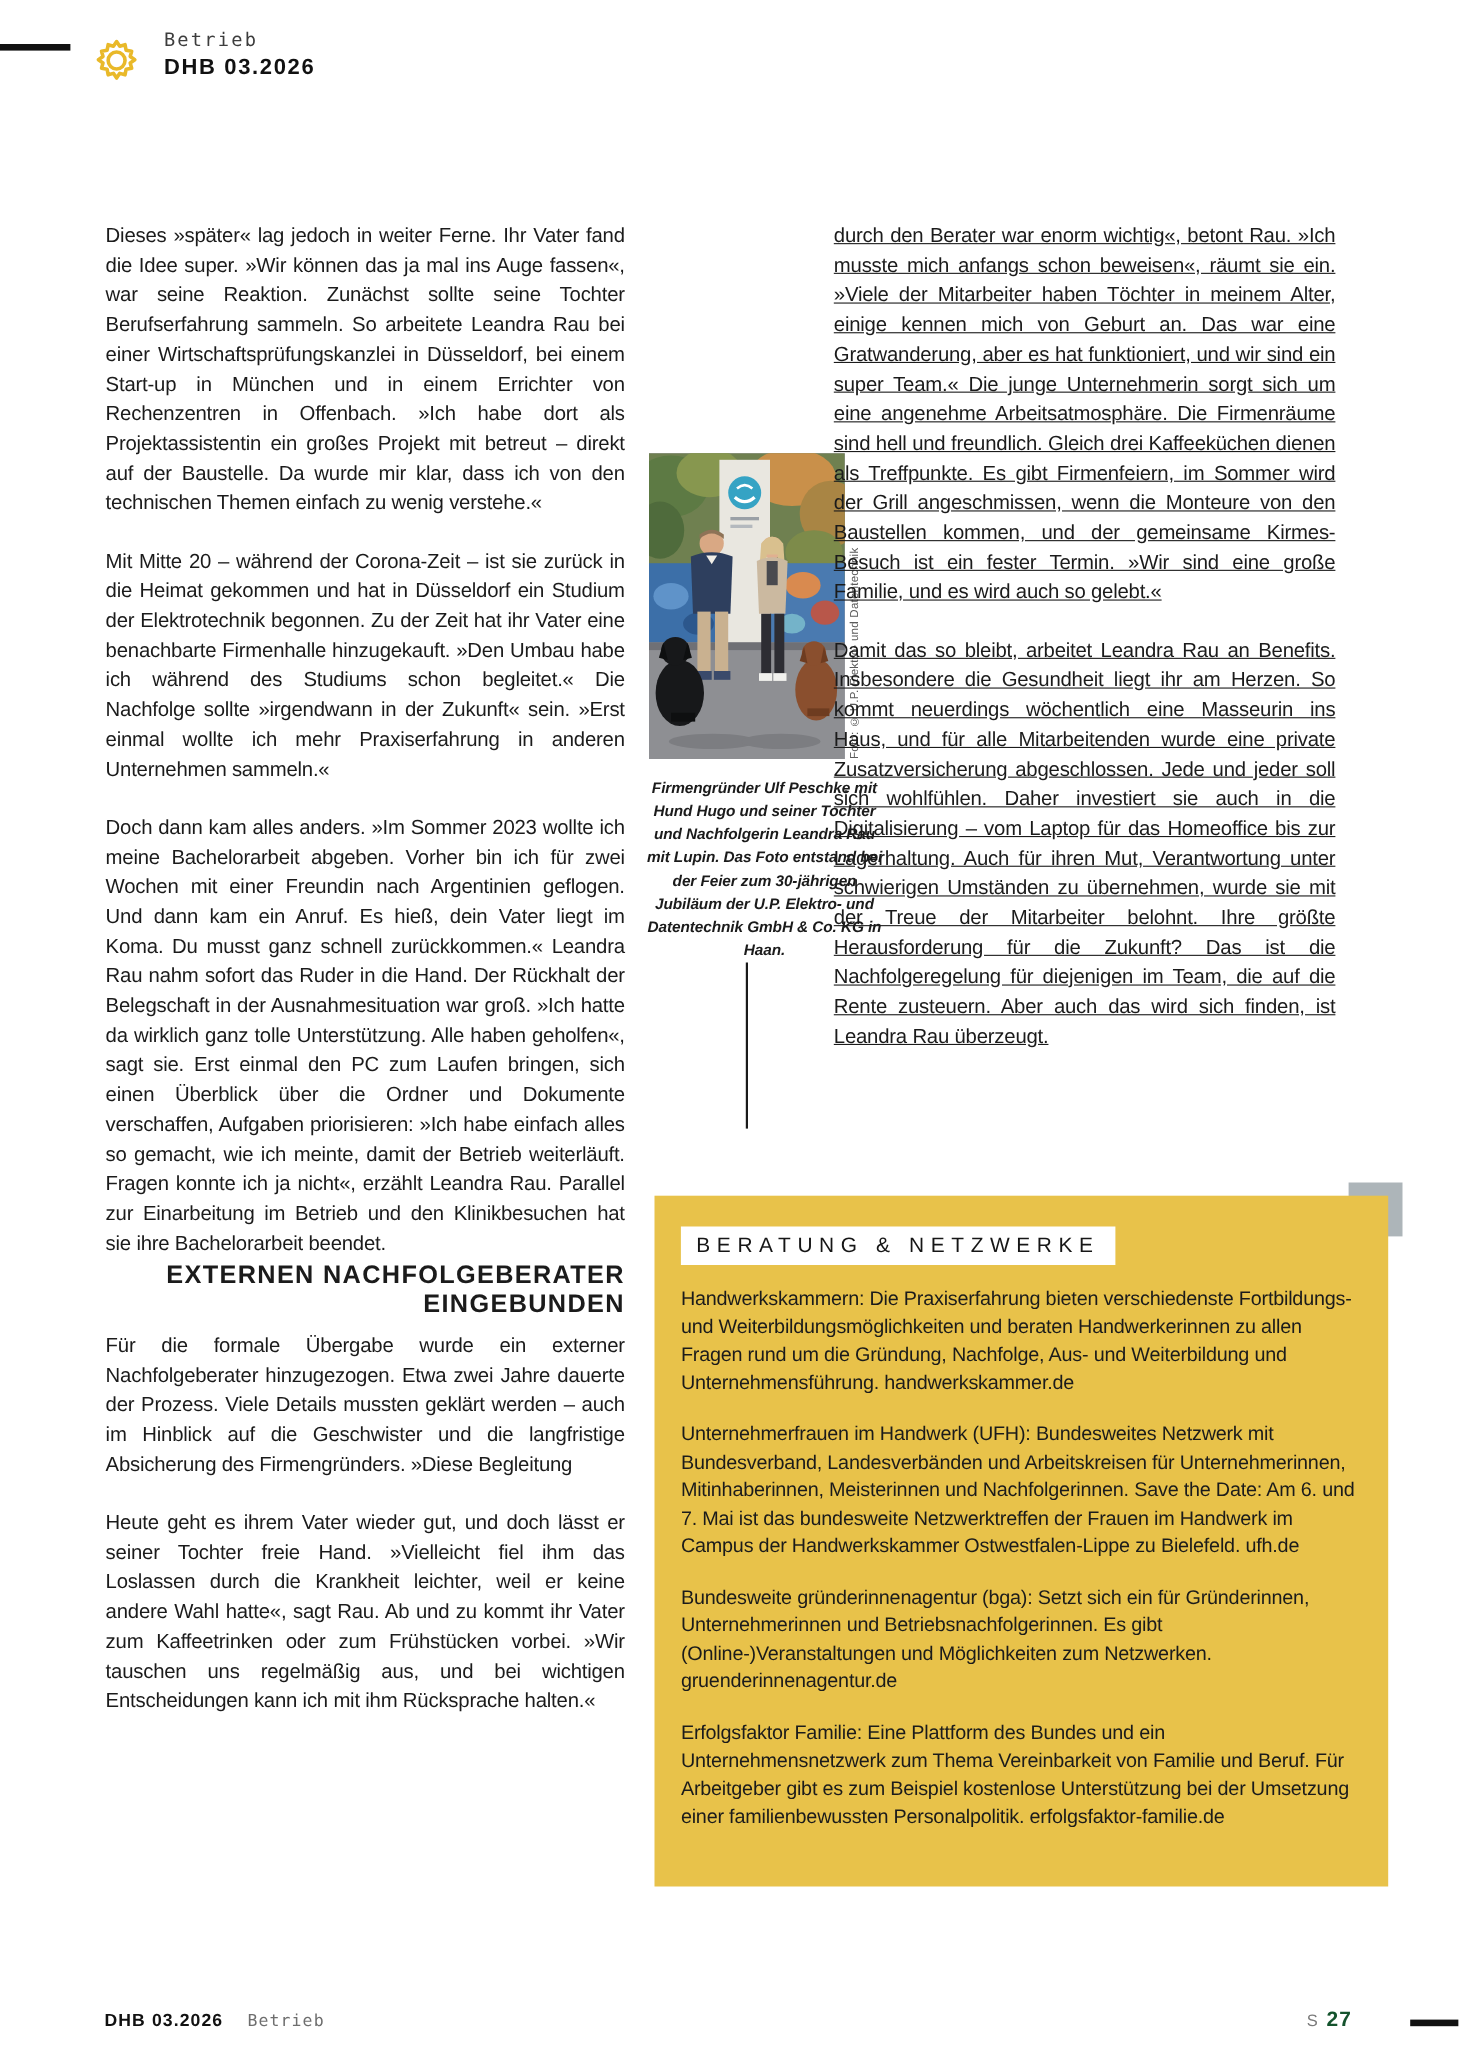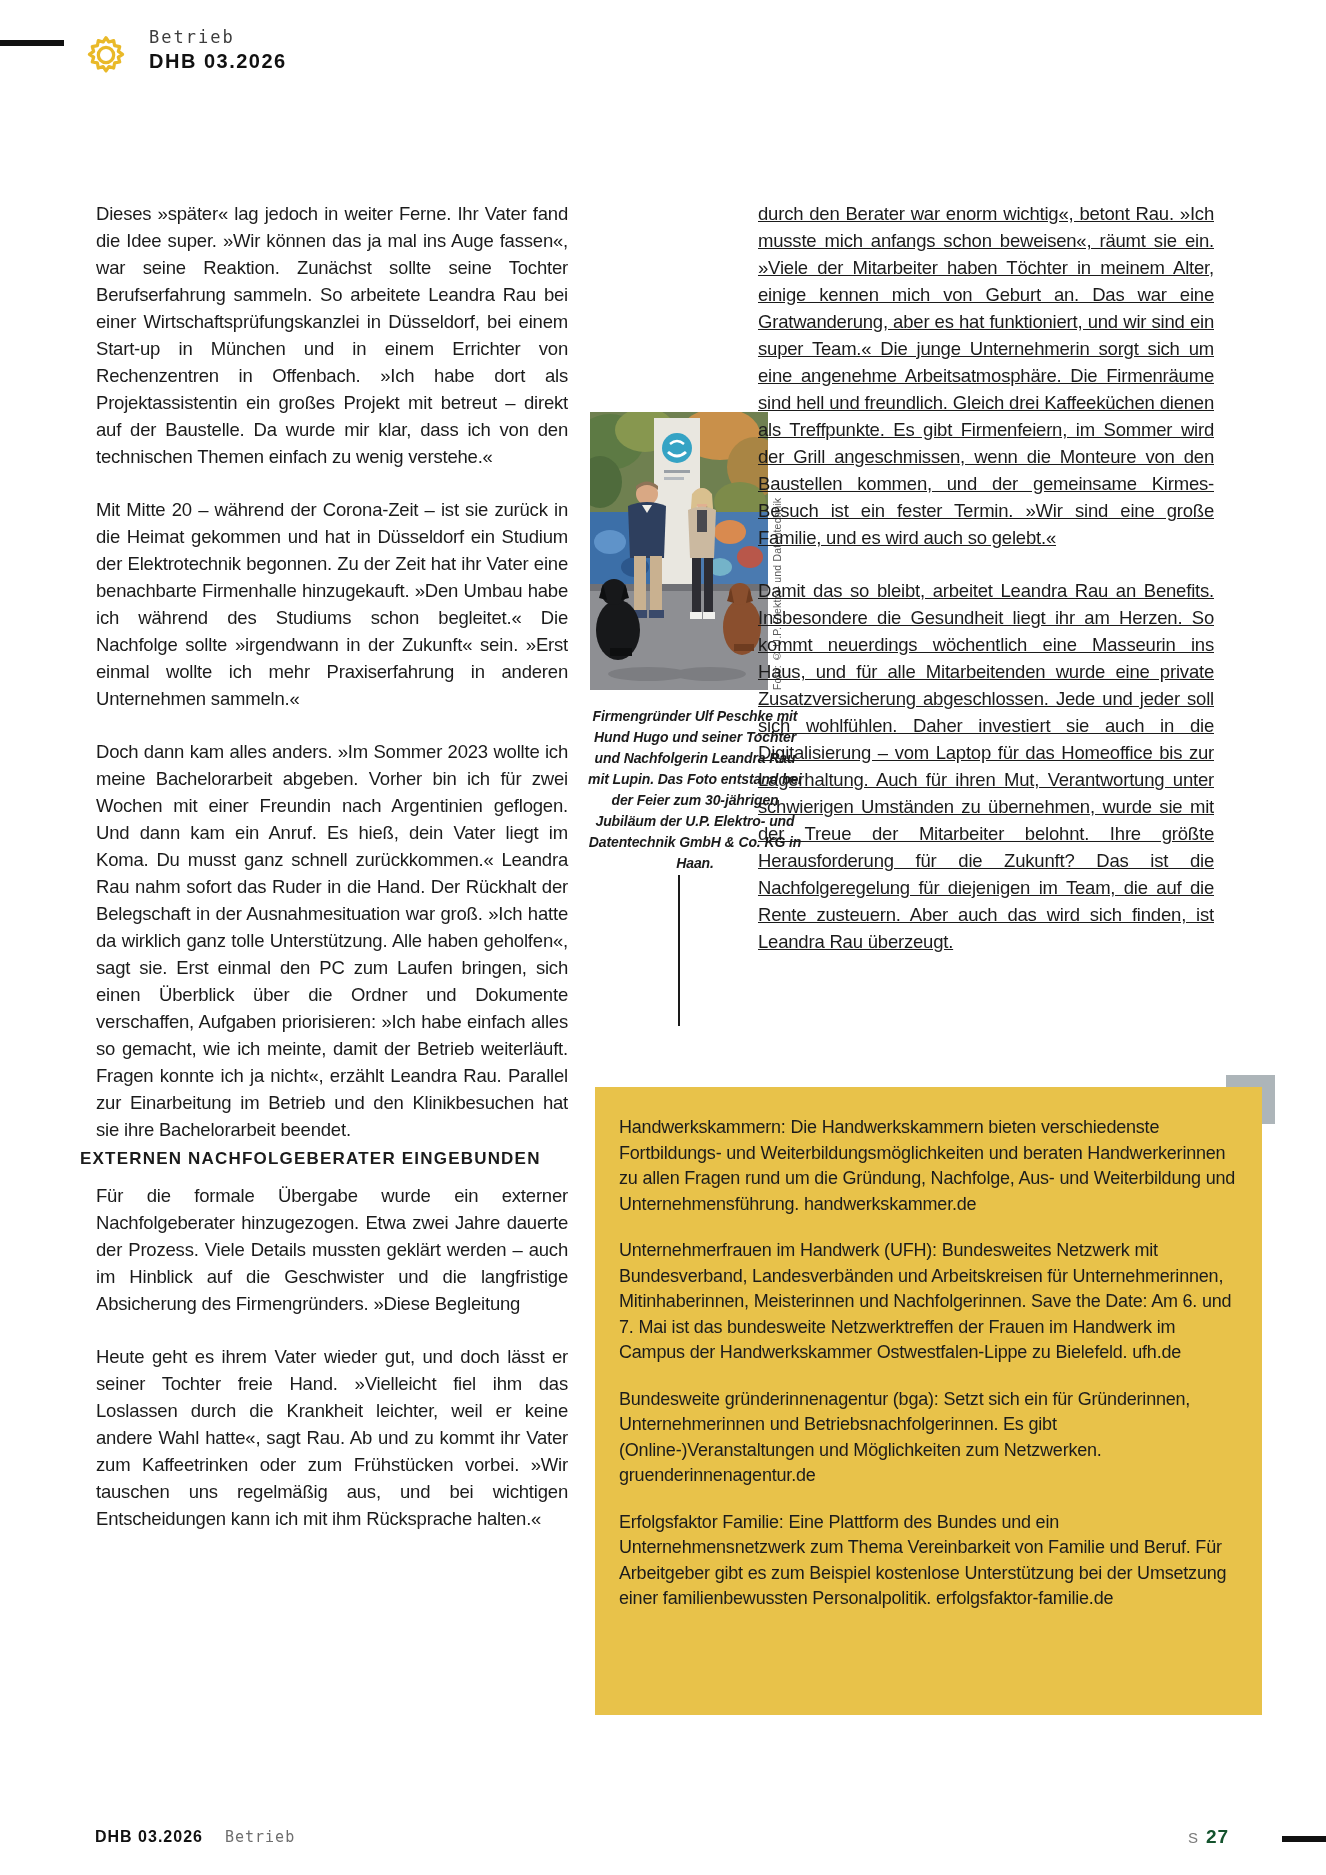--- a/index.html
+++ b/index.html
@@ -14,21 +14,21 @@
   .gear{width:46px;height:46px;margin-top:6px;}
   .header-text{margin-left:20px;}
   .kicker{font-family:"DejaVu Sans Mono", monospace;font-size:17px;color:#3d3d3d;letter-spacing:2px;line-height:22px;}
   .issue{font-size:20px;font-weight:800;color:#111;letter-spacing:1.5px;line-height:26px;}
   
   .col{position:absolute;top:200px;font-size:18.5px;line-height:27px;letter-spacing:-0.2px;text-align:justify;hyphens:auto;}
   .col-left{left:80px;width:488px;}
   .col-right{left:742px;width:472px;text-decoration:underline;}
   .col p{margin:0 0 26px 16px;}
   .col p:last-child{margin-bottom:0;}
-  .subhead{font-weight:bold;letter-spacing:1.2px;font-size:17px;margin:2px 0 10px 0 !important;text-align:left;}
+  .subhead{font-weight:bold;letter-spacing:1.2px;font-size:23px;margin:2px 0 10px 0 !important;text-align:right;}
   
   .figure{position:absolute;left:585px;top:412px;width:220px;}
   .photo{display:block;margin-left:5px;width:178px;height:278px;background:#8e8f93;}
   .credit{
     position:absolute;left:186px;top:0;height:278px;
     writing-mode:vertical-rl;transform:rotate(180deg);
     font-size:10.5px;color:#5a5a5a;letter-spacing:0.2px;white-space:nowrap;
   }
   .caption{margin-top:16px;font-weight:bold;font-size:14px;line-height:21px;text-align:center;letter-spacing:-0.1px;font-style:italic;}
   .divider-v{position:absolute;left:678px;top:875px;width:2px;height:151px;background:#1a1a1a;}
@@ -148,21 +148,22 @@
 
 <section class="col col-right">
   <div>
       <p>durch den Berater war enorm wichtig«, betont Rau. »Ich musste mich anfangs schon beweisen«, räumt sie ein. »Viele der Mitarbeiter haben Töchter in meinem Alter, einige kennen mich von Geburt an. Das war eine Gratwanderung, aber es hat funktioniert, und wir sind ein super Team.« Die junge Unternehmerin sorgt sich um eine angenehme Arbeitsatmosphäre. Die Firmenräume sind hell und freundlich. Gleich drei Kaffeeküchen dienen als Treffpunkte. Es gibt Firmenfeiern, im Sommer wird der Grill angeschmissen, wenn die Monteure von den Baustellen kommen, und der gemeinsame Kirmes-Besuch ist ein fester Termin. »Wir sind eine große Familie, und es wird auch so gelebt.«</p>
       <p>Damit das so bleibt, arbeitet Leandra Rau an Benefits. Insbesondere die Gesundheit liegt ihr am Herzen. So kommt neuerdings wöchentlich eine Masseurin ins Haus, und für alle Mitarbeitenden wurde eine private Zusatzversicherung abgeschlossen. Jede und jeder soll sich wohlfühlen. Daher investiert sie auch in die Digitalisierung – vom Laptop für das Homeoffice bis zur Lagerhaltung. Auch für ihren Mut, Verantwortung unter schwierigen Umständen zu übernehmen, wurde sie mit der Treue der Mitarbeiter belohnt. Ihre größte Herausforderung für die Zukunft? Das ist die Nachfolgeregelung für diejenigen im Team, die auf die Rente zusteuern. Aber auch das wird sich finden, ist Leandra Rau überzeugt.</p>
     </div>
 </section>
 
 <div class="gray-tab"></div>
 <aside class="infobox">
-  <p class="info-item"><span class="bold">Handwerkskammern:</span><span> Die Handwerkskammern bieten verschiedenste Fortbildungs- und Weiterbildungsmöglichkeiten und beraten Handwerkerinnen zu allen Fragen rund um die Gründung, Nachfolge, Aus- und Weiterbildung und Unternehmensführung. </span><span class="bold">handwerkskammer.de</span></p>
+  <div class="infobox-title">BERATUNG &amp; NETZWERKE</div>
+  <p class="info-item"><span class="bold">Handwerkskammern:</span><span> Die Praxiserfahrung bieten verschiedenste Fortbildungs- und Weiterbildungsmöglichkeiten und beraten Handwerkerinnen zu allen Fragen rund um die Gründung, Nachfolge, Aus- und Weiterbildung und Unternehmensführung. </span><span class="bold">handwerkskammer.de</span></p>
   <p class="info-item"><span class="bold">Unternehmerfrauen im Handwerk (UFH):</span><span> Bundesweites Netzwerk mit Bundesverband, Landesverbänden und Arbeitskreisen für Unternehmerinnen, Mitinhaberinnen, Meisterinnen und Nachfolgerinnen. </span><span class="bold">Save the Date:</span><span> Am 6. und 7. Mai ist das bundesweite Netzwerktreffen der Frauen im Handwerk im Campus der Handwerkskammer Ostwestfalen-Lippe zu Bielefeld. </span><span class="bold">ufh.de</span></p>
   <p class="info-item"><span class="bold">Bundesweite gründerinnenagentur (bga):</span><span> Setzt sich ein für Gründerinnen, Unternehmerinnen und Betriebsnachfolgerinnen. Es gibt (Online-)Veranstaltungen und Möglichkeiten zum Netzwerken. </span><span class="bold">gruenderinnenagentur.de</span></p>
   <p class="info-item"><span class="bold">Erfolgsfaktor Familie:</span><span> Eine Plattform des Bundes und ein Unternehmensnetzwerk zum Thema Vereinbarkeit von Familie und Beruf. Für Arbeitgeber gibt es zum Beispiel kostenlose Unterstützung bei der Umsetzung einer familienbewussten Personalpolitik. </span><span class="bold">erfolgsfaktor-familie.de</span></p>
 </aside>
 
 <footer>
   <div class="footer-left">
     <span class="footer-issue">DHB 03.2026</span>
     <span class="footer-section">Betrieb</span>
   </div>

